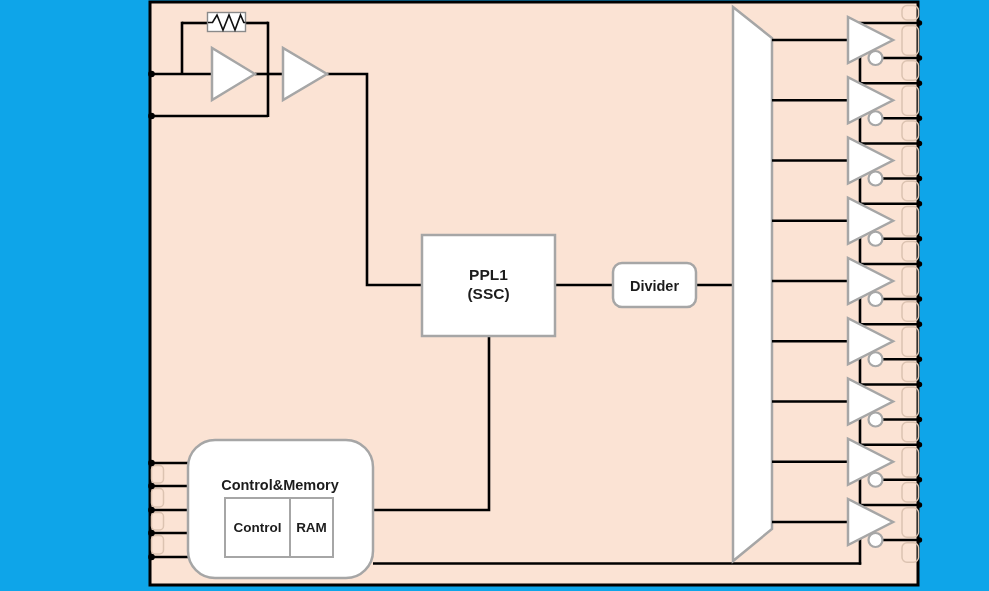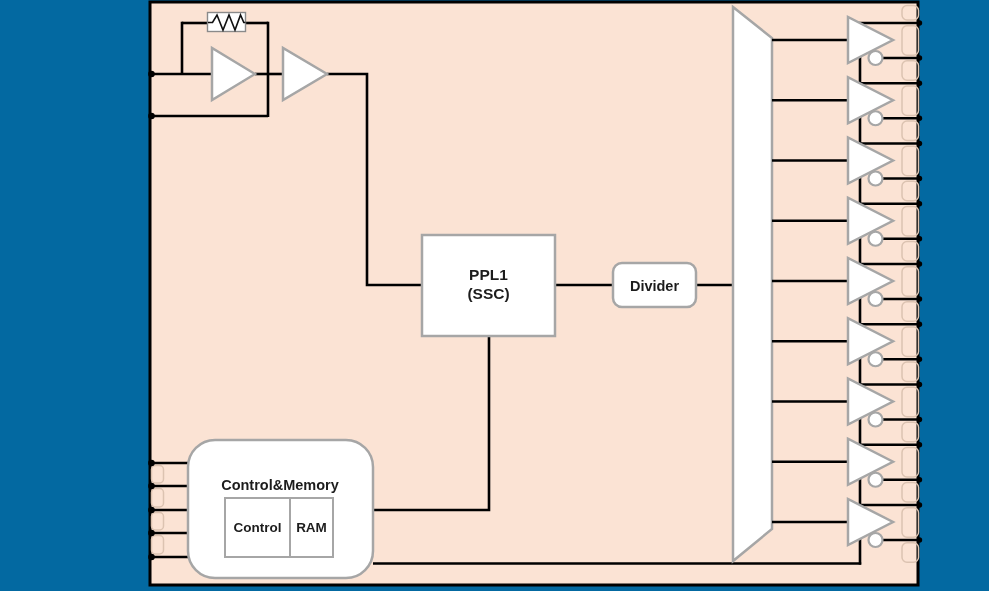--- a/index.html
+++ b/index.html
@@ -1,16 +1,16 @@
 <!DOCTYPE html>
 <html><head>
 <meta charset="utf-8">
 <style>
   html,body{margin:0;padding:0;background:#000;}
-  .canvas{position:relative;width:989px;height:591px;background:#0369a1;overflow:hidden;}
+  .canvas{position:relative;width:989px;height:591px;background:#0ea5e9;overflow:hidden;}
   svg{position:absolute;left:0;top:0;}
   text{font-family:"Liberation Sans","DejaVu Sans",sans-serif;font-weight:bold;fill:#1c1c1c;}
   .wire{stroke:#000;stroke-width:2.6;fill:none;}
   .thinwire{stroke:#111;stroke-width:1.6;fill:none;}
   .blockbox{fill:#fff;stroke:#a6a6a6;stroke-width:2.5;}
   .innerbox{fill:#fff;stroke:#a6a6a6;stroke-width:2;}
   .tri{fill:#fff;stroke:#a6a6a6;stroke-width:2.5;}
   .bubble{fill:#fff;stroke:#a6a6a6;stroke-width:2.2;}
   .pad{fill:none;stroke:#dcc3b1;stroke-width:1.5;}
   .pindot{fill:#000;}

